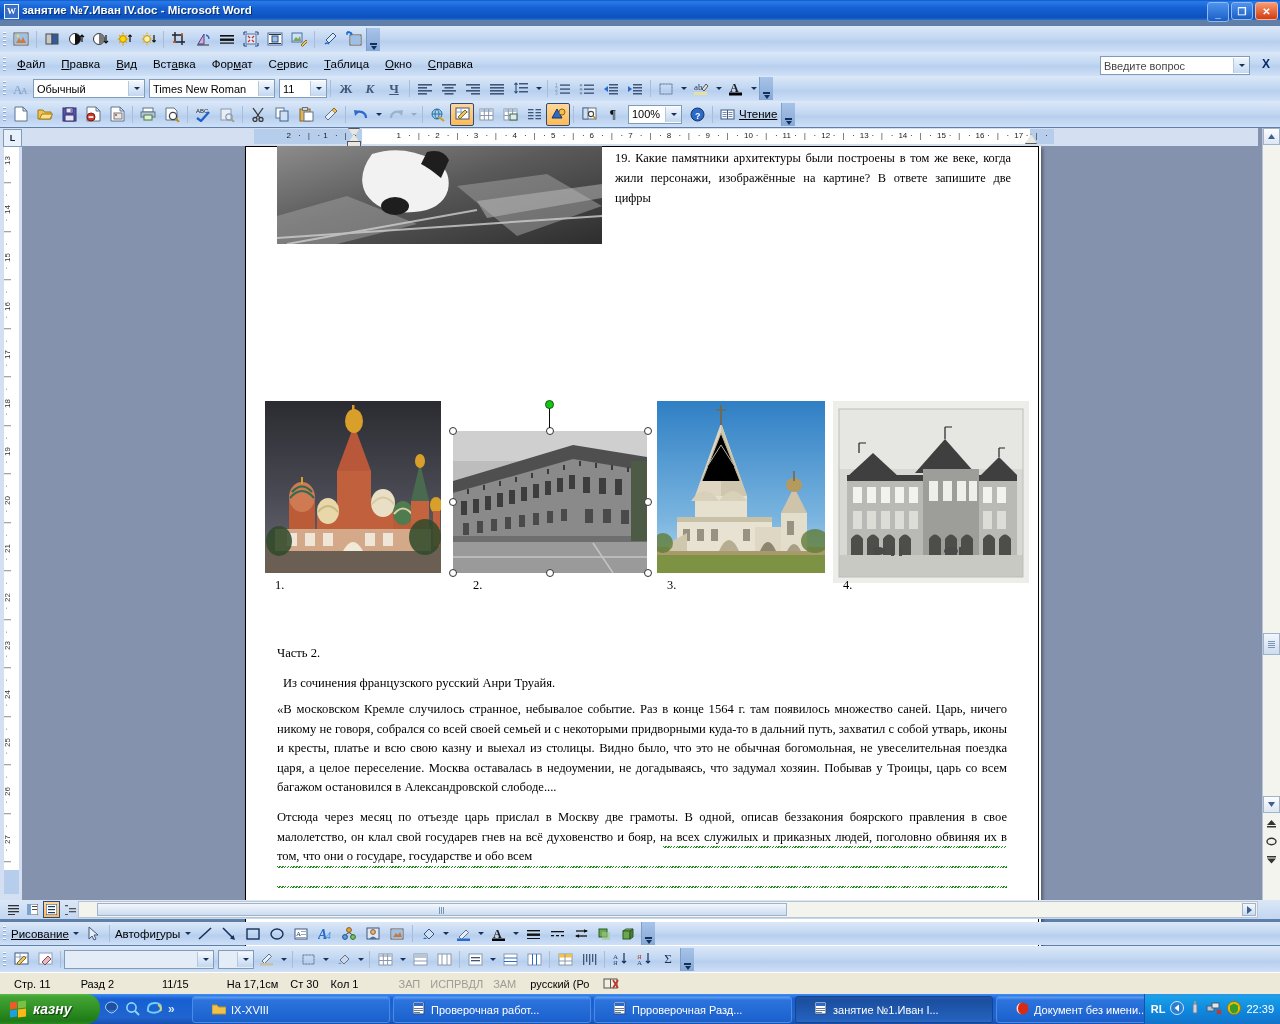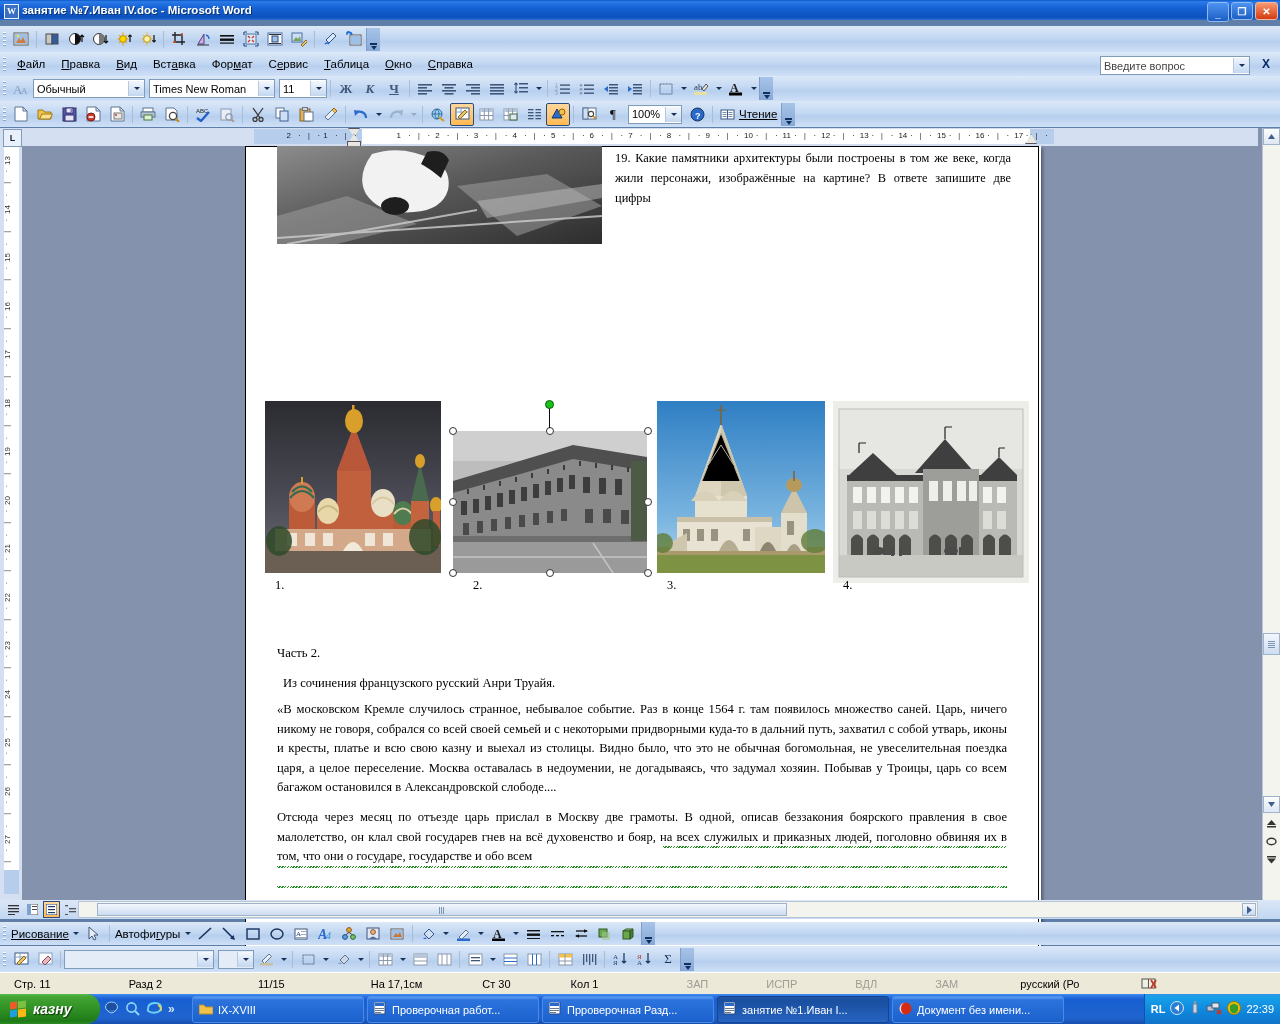--- a/index.html
+++ b/index.html
@@ -91,34 +91,34 @@
 
   
   .viewbar{position:absolute;left:0;top:900px;width:1280px;height:19px;
     background:linear-gradient(to bottom,#dbe7f7,#c2d7f1);display:flex;align-items:center;}
   .vb-btn{width:15px;height:15px;margin:0 1px;display:flex;align-items:center;justify-content:center;border:1px solid transparent;}
   .vb-btn.on{background:linear-gradient(to bottom,#ffd79b,#ffba52);border:1px solid #2b4b80;}
   .hsb{position:absolute;left:78px;top:901px;width:1180px;height:17px;background:#f4f4ee;border:1px solid #b9c4d4;box-sizing:border-box;}
   .hsb-thumb{position:absolute;left:18px;top:1px;width:690px;height:13px;background:linear-gradient(to bottom,#f3f7fd,#cbdcf0);border:1px solid #9fb3cc;box-sizing:border-box;}
 
   .statusbar{position:absolute;left:0;top:972px;width:1280px;height:22px;background:#ece9d8;
-     border-top:1px solid #fff;display:flex;align-items:center;font-size:11px;color:#000;gap:48px;}
+     border-top:1px solid #fff;display:flex;align-items:center;font-size:11px;color:#000;}
   .st{white-space:nowrap;}
   .st.dim{color:#9d9d93;}
 
   
   .taskbar{position:absolute;left:0;top:994px;width:1280px;height:30px;
     background:linear-gradient(to bottom,#3f8df5 0%,#2a72e0 9%,#175fd2 18%,#2064cf 78%,#1a57bb 92%,#154fae 100%);}
   .start{position:absolute;left:0;top:0;width:100px;height:30px;
     background:linear-gradient(to bottom,#5bb949 0%,#43a534 9%,#2e8e23 55%,#1e7a17 90%,#2b8c22 100%);
     border-top-right-radius:14px;border-bottom-right-radius:14px;display:flex;align-items:center;}
   .start span{color:#fff;font-size:14px;font-weight:bold;font-style:italic;text-shadow:1px 1px 1px rgba(0,0,0,.6);}
   .qlaunch{position:absolute;left:104px;top:3px;height:24px;display:flex;align-items:center;gap:6px;}
   .tasks{position:absolute;left:192px;top:2px;display:flex;gap:3px;}
-  .task{height:25px;min-width:0;display:flex;align-items:center;padding:0 6px;border-radius:3px;
+  .task{height:25px;min-width:0;display:flex;align-items:center;padding:0 19px;border-radius:3px;
      background:linear-gradient(to bottom,#5c9ff2,#2d73dd 12%,#1d63cf 90%,#1a5cc2);
      color:#fff;font-size:11px;white-space:nowrap;overflow:hidden;border:1px solid #4a8ae8;}
   .task.active{background:linear-gradient(to bottom,#1d53a8,#1b4f9f 15%,#2461bd 90%,#2a69c6);border-color:#17448a;}
   .tray{position:absolute;right:0;top:0;height:30px;display:flex;align-items:center;padding:0 6px;gap:5px;
      background:linear-gradient(to bottom,#2f92e8 0%,#18a0e8 10%,#0e86dd 60%,#1272c9 100%);
      border-left:1px solid #1254a8;}
   .tray .clock{color:#fff;font-size:11px;}
   .tray .rl{color:#fff;font-size:11px;font-weight:bold;}
 
   .combo{height:17px;background:#fff;border:1px solid #7f9db9;display:flex;align-items:center;font-size:11px;}
@@ -1587,21 +1587,21 @@
 
   <div class="statusbar">
     <div class="st" style="margin-left:14px;">Стр.  11</div>
     <div class="st" style="margin-left:30px;">Разд  2</div>
     <div class="st" style="margin-left:48px;">11/15</div>
     <div class="st" style="margin-left:38px;">На  17,1см</div>
     <div class="st" style="margin-left:12px;">Ст  30</div>
     <div class="st" style="margin-left:12px;">Кол  1</div>
     <div class="st dim" style="margin-left:40px;">ЗАП</div>
     <div class="st dim" style="margin-left:10px;">ИСПР</div>
-    <div class="st dim" style="margin-left:10px;text-align:center;">ВДЛ</div>
+    <div class="st dim" style="margin-left:0;text-align:center;">ВДЛ</div>
     <div class="st dim" style="margin-left:10px;">ЗАМ</div>
     <div class="st" style="margin-left:14px;">русский (Ро</div>
     <div style="margin-left:14px;">
       <svg width="17" height="14">
           <rect x="1" y="3" width="13" height="9" fill="#f0efe4" stroke="#55554a"></rect>
           <path d="M7.5 3 v9" stroke="#55554a"></path>
           <path d="M10 4 l5 8 M15 4 l-5 8" stroke="#c0392b" stroke-width="1.8"></path>
         </svg>
     </div>
   </div>

